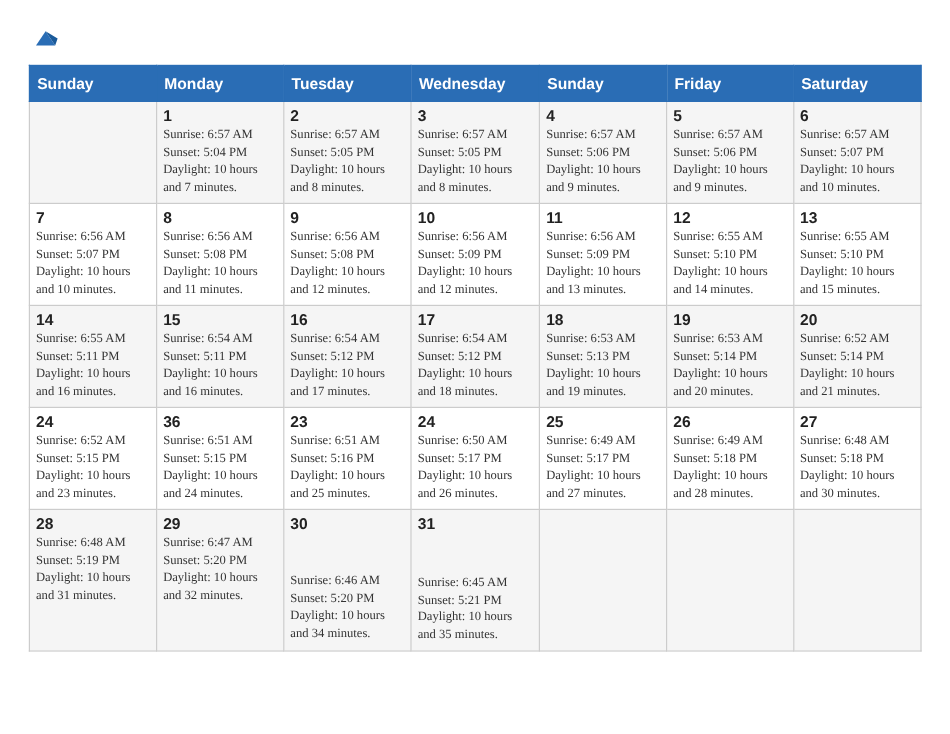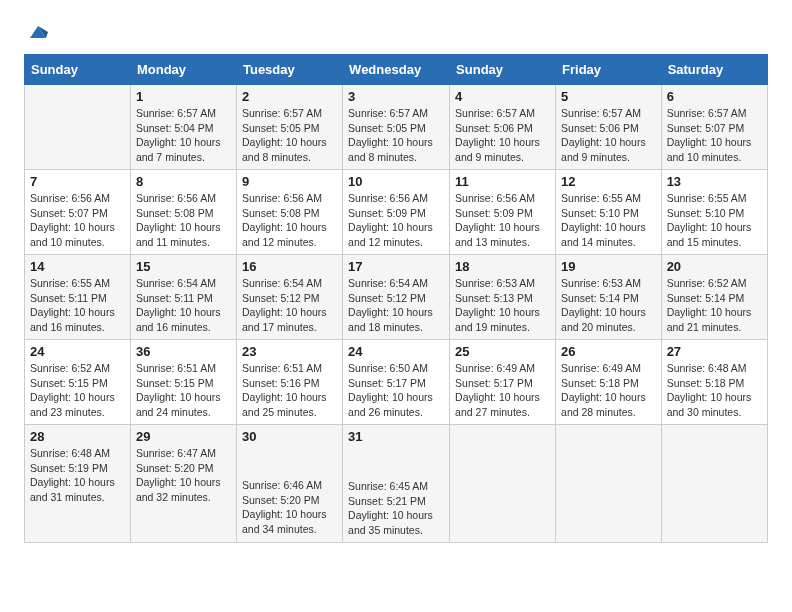--- a/index.html
+++ b/index.html
@@ -79,20 +79,21 @@
     .day-number {
       font-size: 13px;
       font-weight: bold;
       color: #222;
       margin-bottom: 2px;
     }
     .day-info {
       font-size: 10.5px;
       color: #333;
       line-height: 1.4;
+      font-family: Liberation Serif, serif;
     }
     .empty-cell {
       background: #f9f9f9;
     }
     .row-shade {
       background: #f5f5f5;
     }
     .row-white {
       background: #fff;
     }

